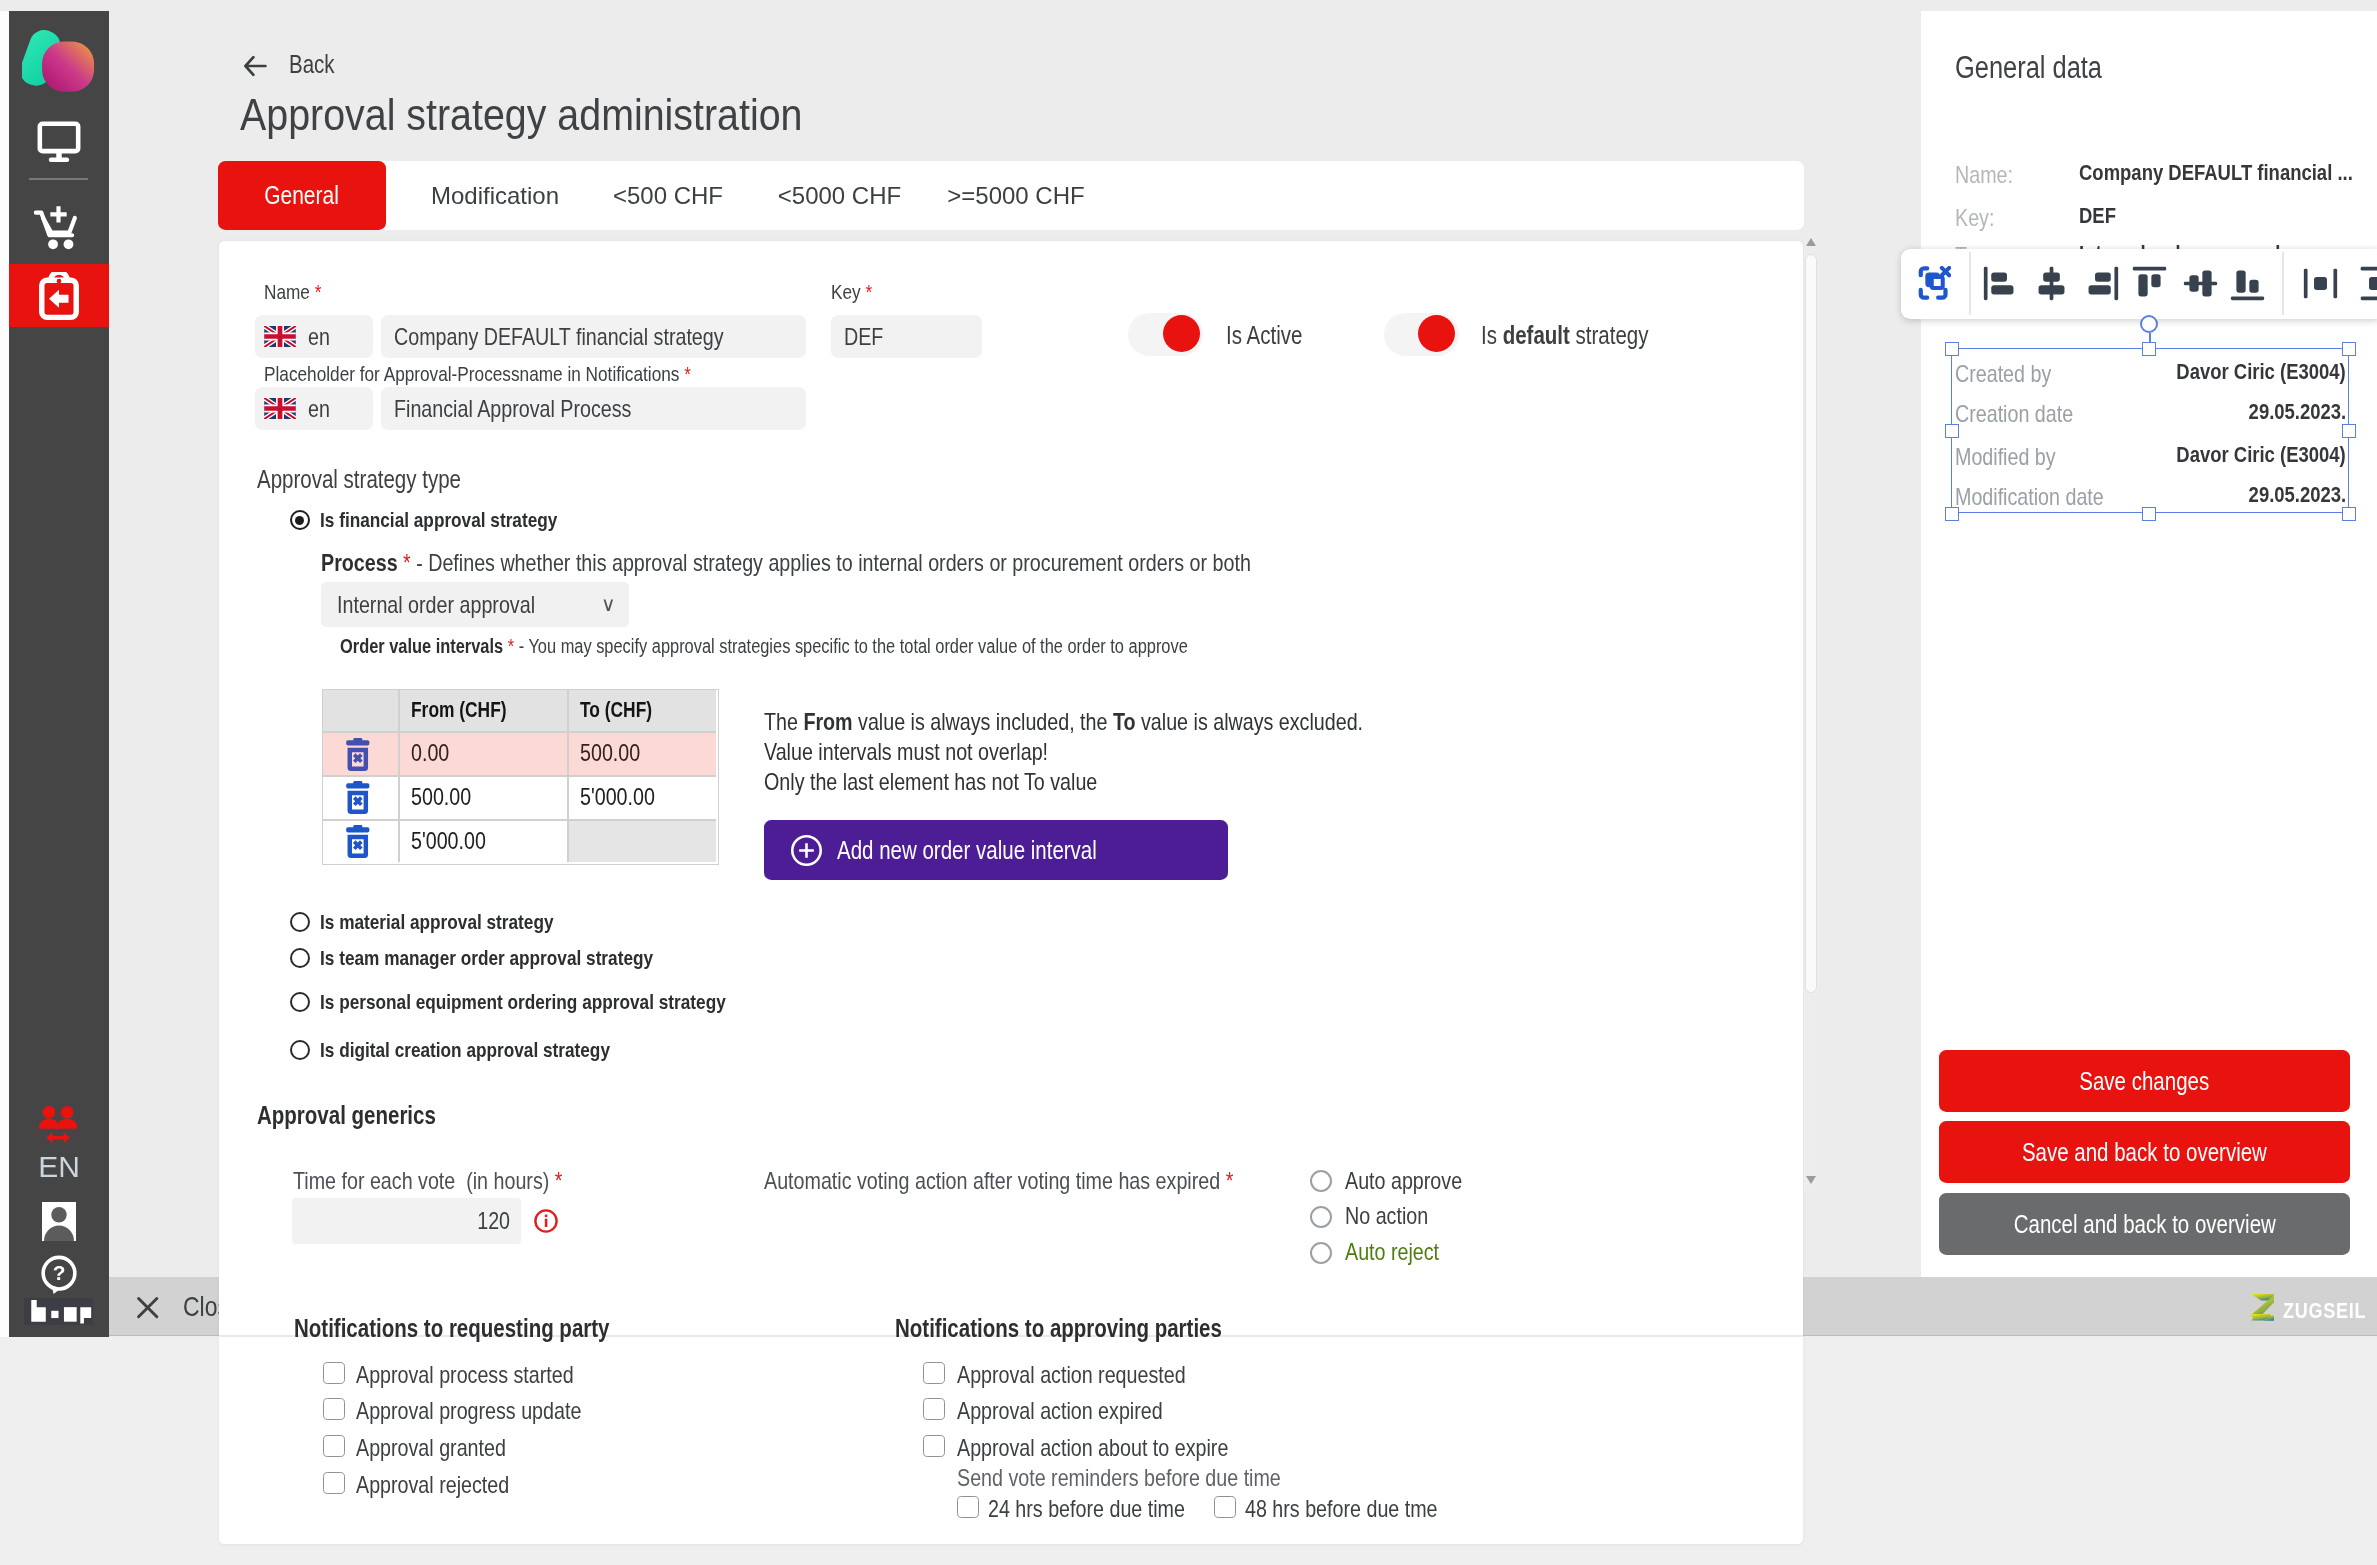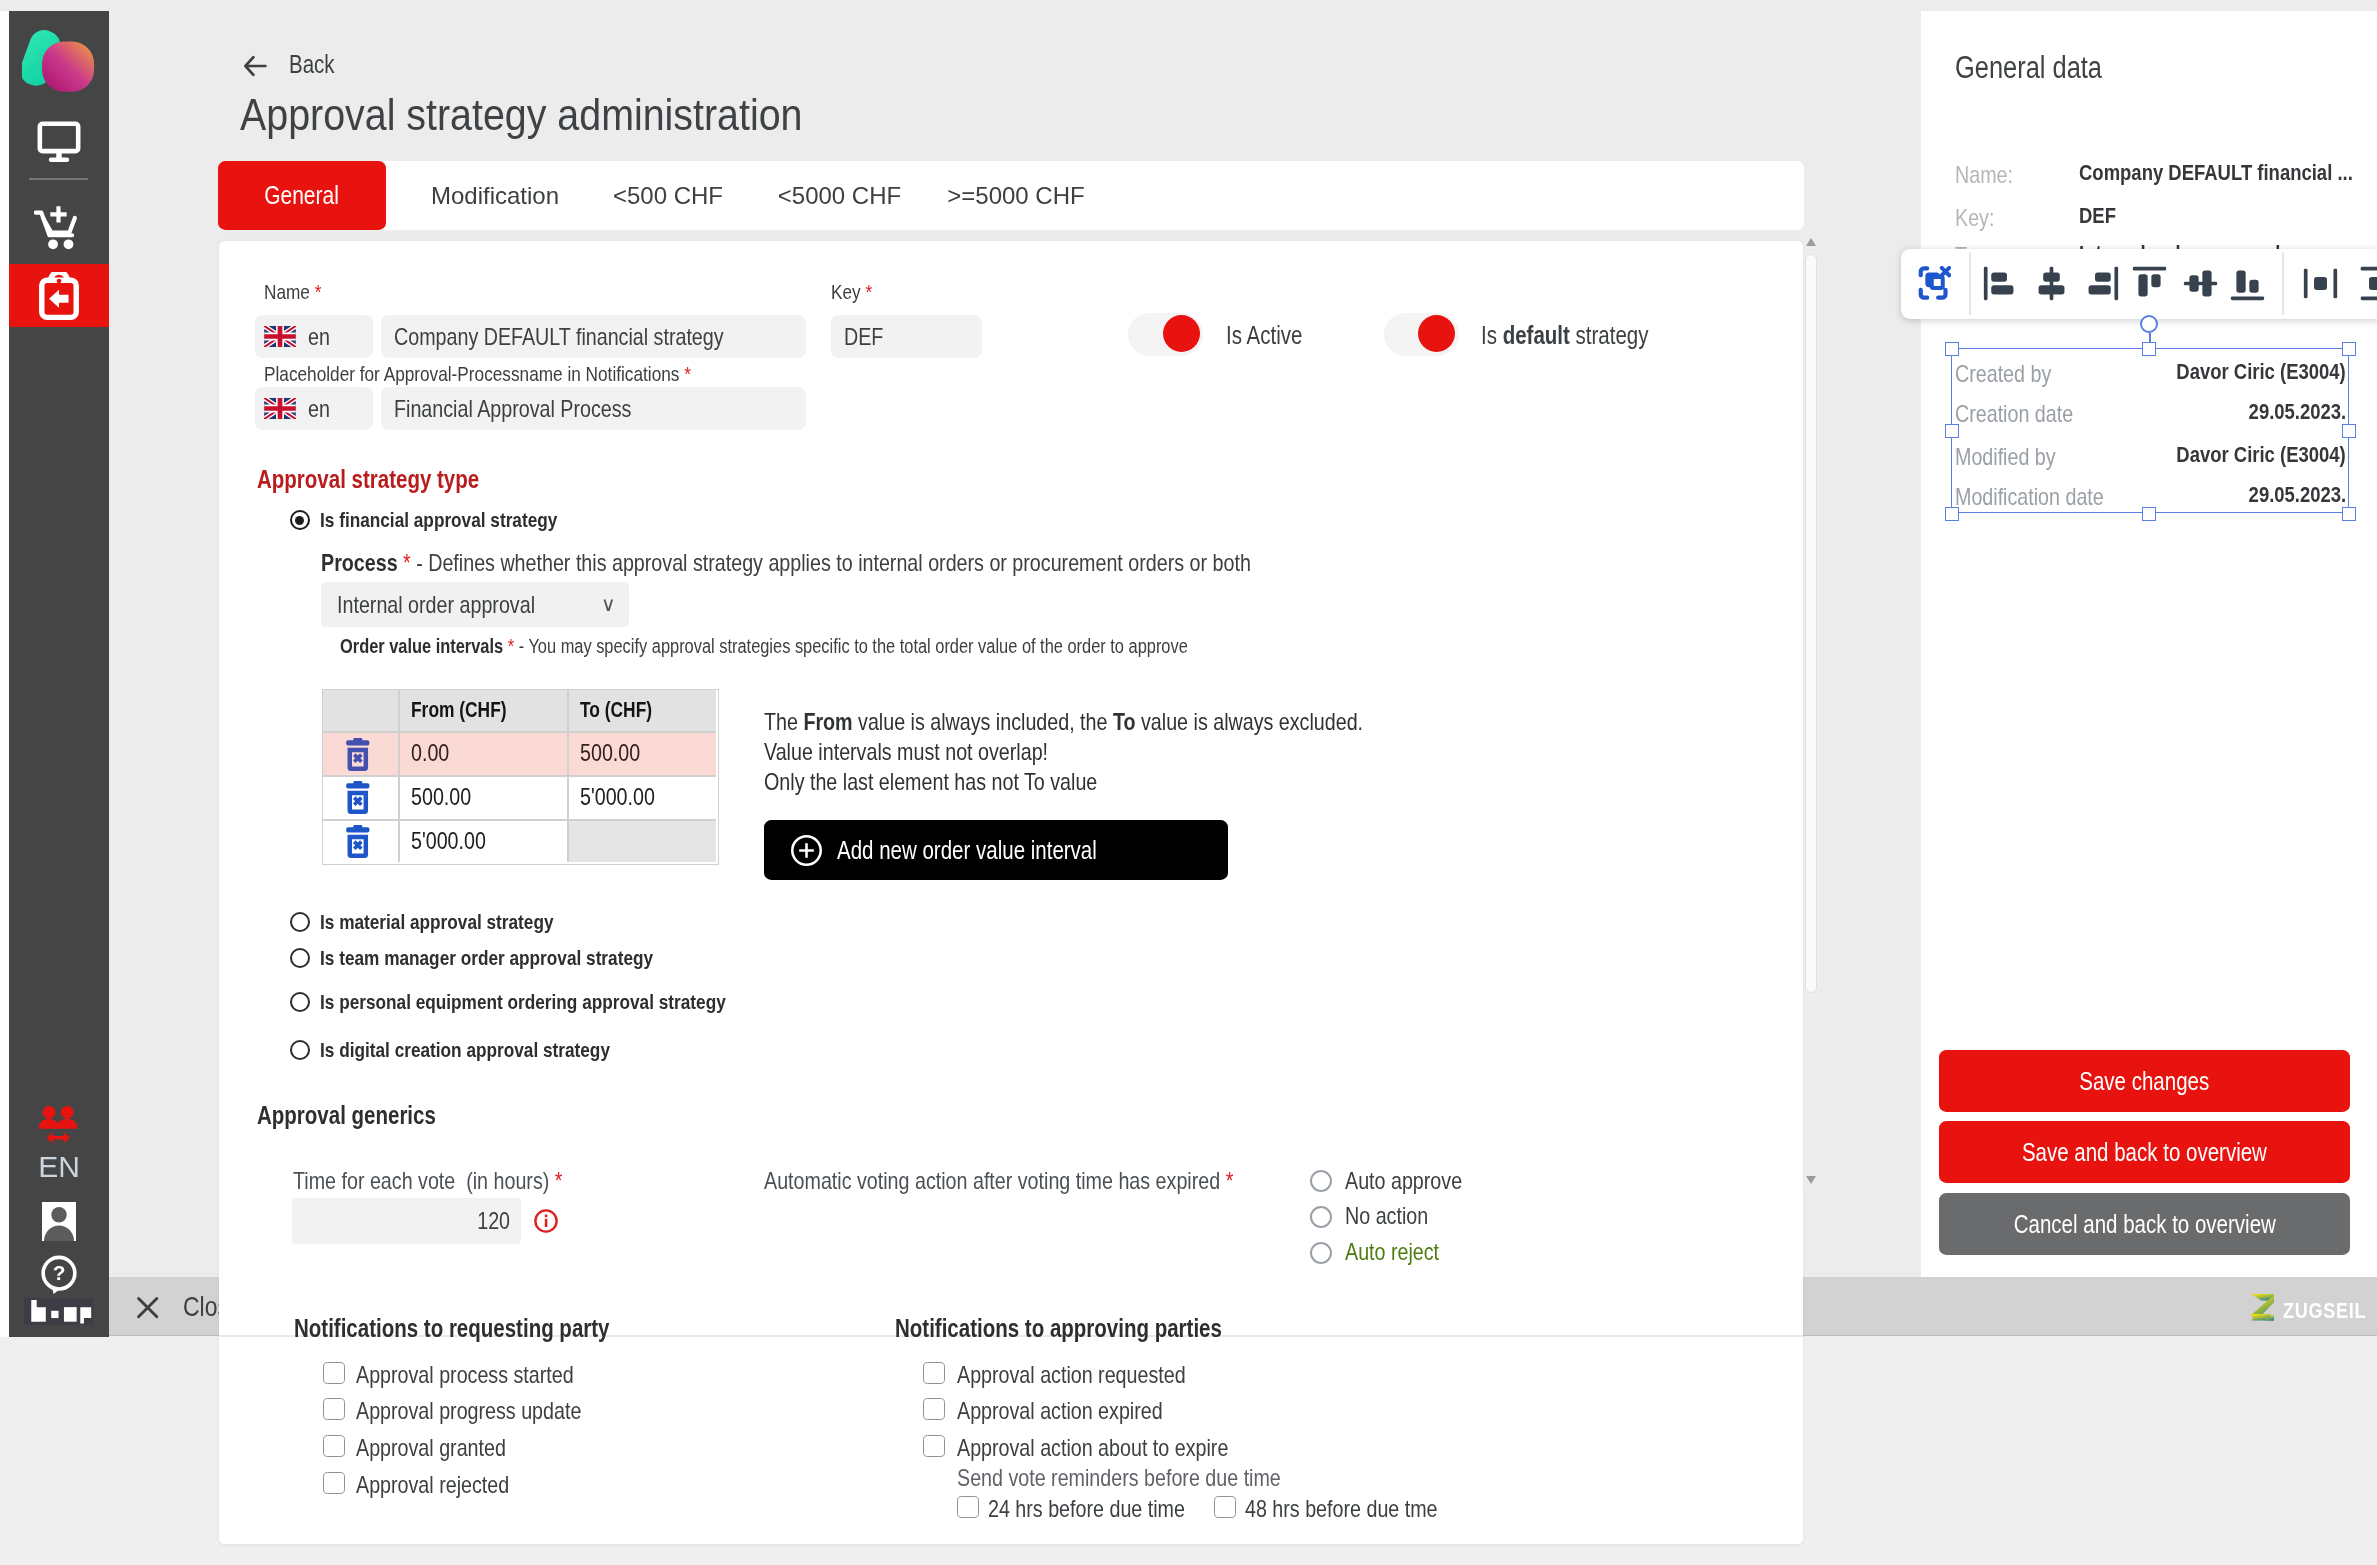--- a/index.html
+++ b/index.html
@@ -171,21 +171,21 @@
     <rect width="60" height="40" fill="#1e3672"></rect>
     <path d="M0 0 L60 40 M60 0 L0 40" stroke="#fff" stroke-width="9"></path>
     <path d="M0 0 L60 40 M60 0 L0 40" stroke="#c8102e" stroke-width="4"></path>
     <path d="M30 0 L30 40 M0 20 L60 20" stroke="#fff" stroke-width="15"></path>
     <path d="M30 0 L30 40 M0 20 L60 20" stroke="#c8102e" stroke-width="9"></path>
   </svg>
   <span class="t" style="position:absolute;left:53px;top:8.2px;font-size:24px;color:#3c4043;">en</span>
 </div>
 <div class="abs" style="left:381px;top:387px;width:425px;height:43px;background:#f2f2f2;border-radius:7.3px;font-size:24px;color:#3c4043;line-height:43px;padding-left:12.8px;"><span class="t">Financial Approval Process</span></div>
 
-<div class="abs" style="left:257px;top:465px;font-size:25px;font-weight:bold;color:#b91c1c;"><span class="t">Approval strategy type</span></div>
+<div class="abs" style="left:257px;top:465px;font-size:25px;font-weight:normal;color:#404040;"><span class="t">Approval strategy type</span></div>
 <div class="abs" style="left:290px;top:510px;width:20px;height:20px;border:2.7px solid #1d1d1d;border-radius:50%;"></div>
 <div class="abs" style="left:295px;top:516px;width:9.1px;height:9.1px;background:#1d1d1d;border-radius:50%;"></div>
 <div class="abs" style="left:320px;top:508px;font-size:21px;font-weight:bold;color:#2c2e30;"><span class="t">Is financial approval strategy</span></div>
 <div class="abs" style="left:321px;top:549px;font-size:24px;color:#3c4043;"><span class="t"><span class="bold" style="color:#2c2e30;">Process </span><span class="red">*</span> - Defines whether this approval strategy applies to internal orders or procurement orders or both</span></div>
 <div class="abs" style="left:321px;top:582px;width:308px;height:45px;background:#f1f1f1;border-radius:5.5px;font-size:24px;color:#3c4043;line-height:45px;padding-left:15.5px;"><span class="t">Internal order approval</span><span style="position:absolute;left:280px;top:0px;font-size:20px;color:#555;">∨</span></div>
 <div class="abs" style="left:340px;top:635px;font-size:20px;color:#3c4043;"><span class="t"><span class="bold" style="color:#2c2e30;">Order value intervals </span><span class="red">*</span> - You may specify approval strategies specific to the total order value of the order to approve</span></div>
 
 <div class="abs" style="left:322px;top:689px;width:397px;height:176px;border:1.8px solid #d0d0d0;">
   <div class="abs" style="left:0;top:0;width:393px;height:41px;background:#e2e2e2;"></div>
   <div class="abs" style="left:0px;top:43px;width:393px;height:42px;background:#fbd9d4;"></div>
@@ -227,21 +227,21 @@
       </g>
   </svg>
 </div>
 
 <div class="abs" style="left:764px;top:707px;font-size:24px;color:#2f3235;line-height:30px;">
   <span class="t">The <span class="bold">From</span> value is always included, the <span class="bold">To</span> value is always excluded.</span><br>
   <span class="t">Value intervals must not overlap!</span><br>
   <span class="t">Only the last element has not To value</span>
 </div>
 
-<div class="abs" style="left:764px;top:820px;width:464px;height:60px;background:#000000;border-radius:7.3px;color:#fff;font-size:25px;line-height:60px;">
+<div class="abs" style="left:764px;top:820px;width:464px;height:60px;background:#4c1d95;border-radius:7.3px;color:#fff;font-size:25px;line-height:60px;">
   <svg width="33" height="33" viewBox="0 0 36 36" style="position:absolute;left:25.6px;top:13.7px;">
     <circle cx="18" cy="18" r="15.5" fill="none" stroke="#fff" stroke-width="2.8"></circle>
     <path d="M18 10 L18 26 M10 18 L26 18" stroke="#fff" stroke-width="2.8"></path>
   </svg>
   <span class="t" style="margin-left:73px;">Add new order value interval</span>
 </div>
 
 <div class="abs" style="left:290px;top:912px;width:20px;height:20px;border:2.7px solid #2b2b2b;border-radius:50%;"></div>
 <div class="abs" style="left:320px;top:910px;font-size:21px;font-weight:bold;color:#2c2e30;text-align:center;"><span class="t">Is material approval strategy</span></div>
 <div class="abs" style="left:290px;top:948px;width:20px;height:20px;border:2.7px solid #2b2b2b;border-radius:50%;"></div>

